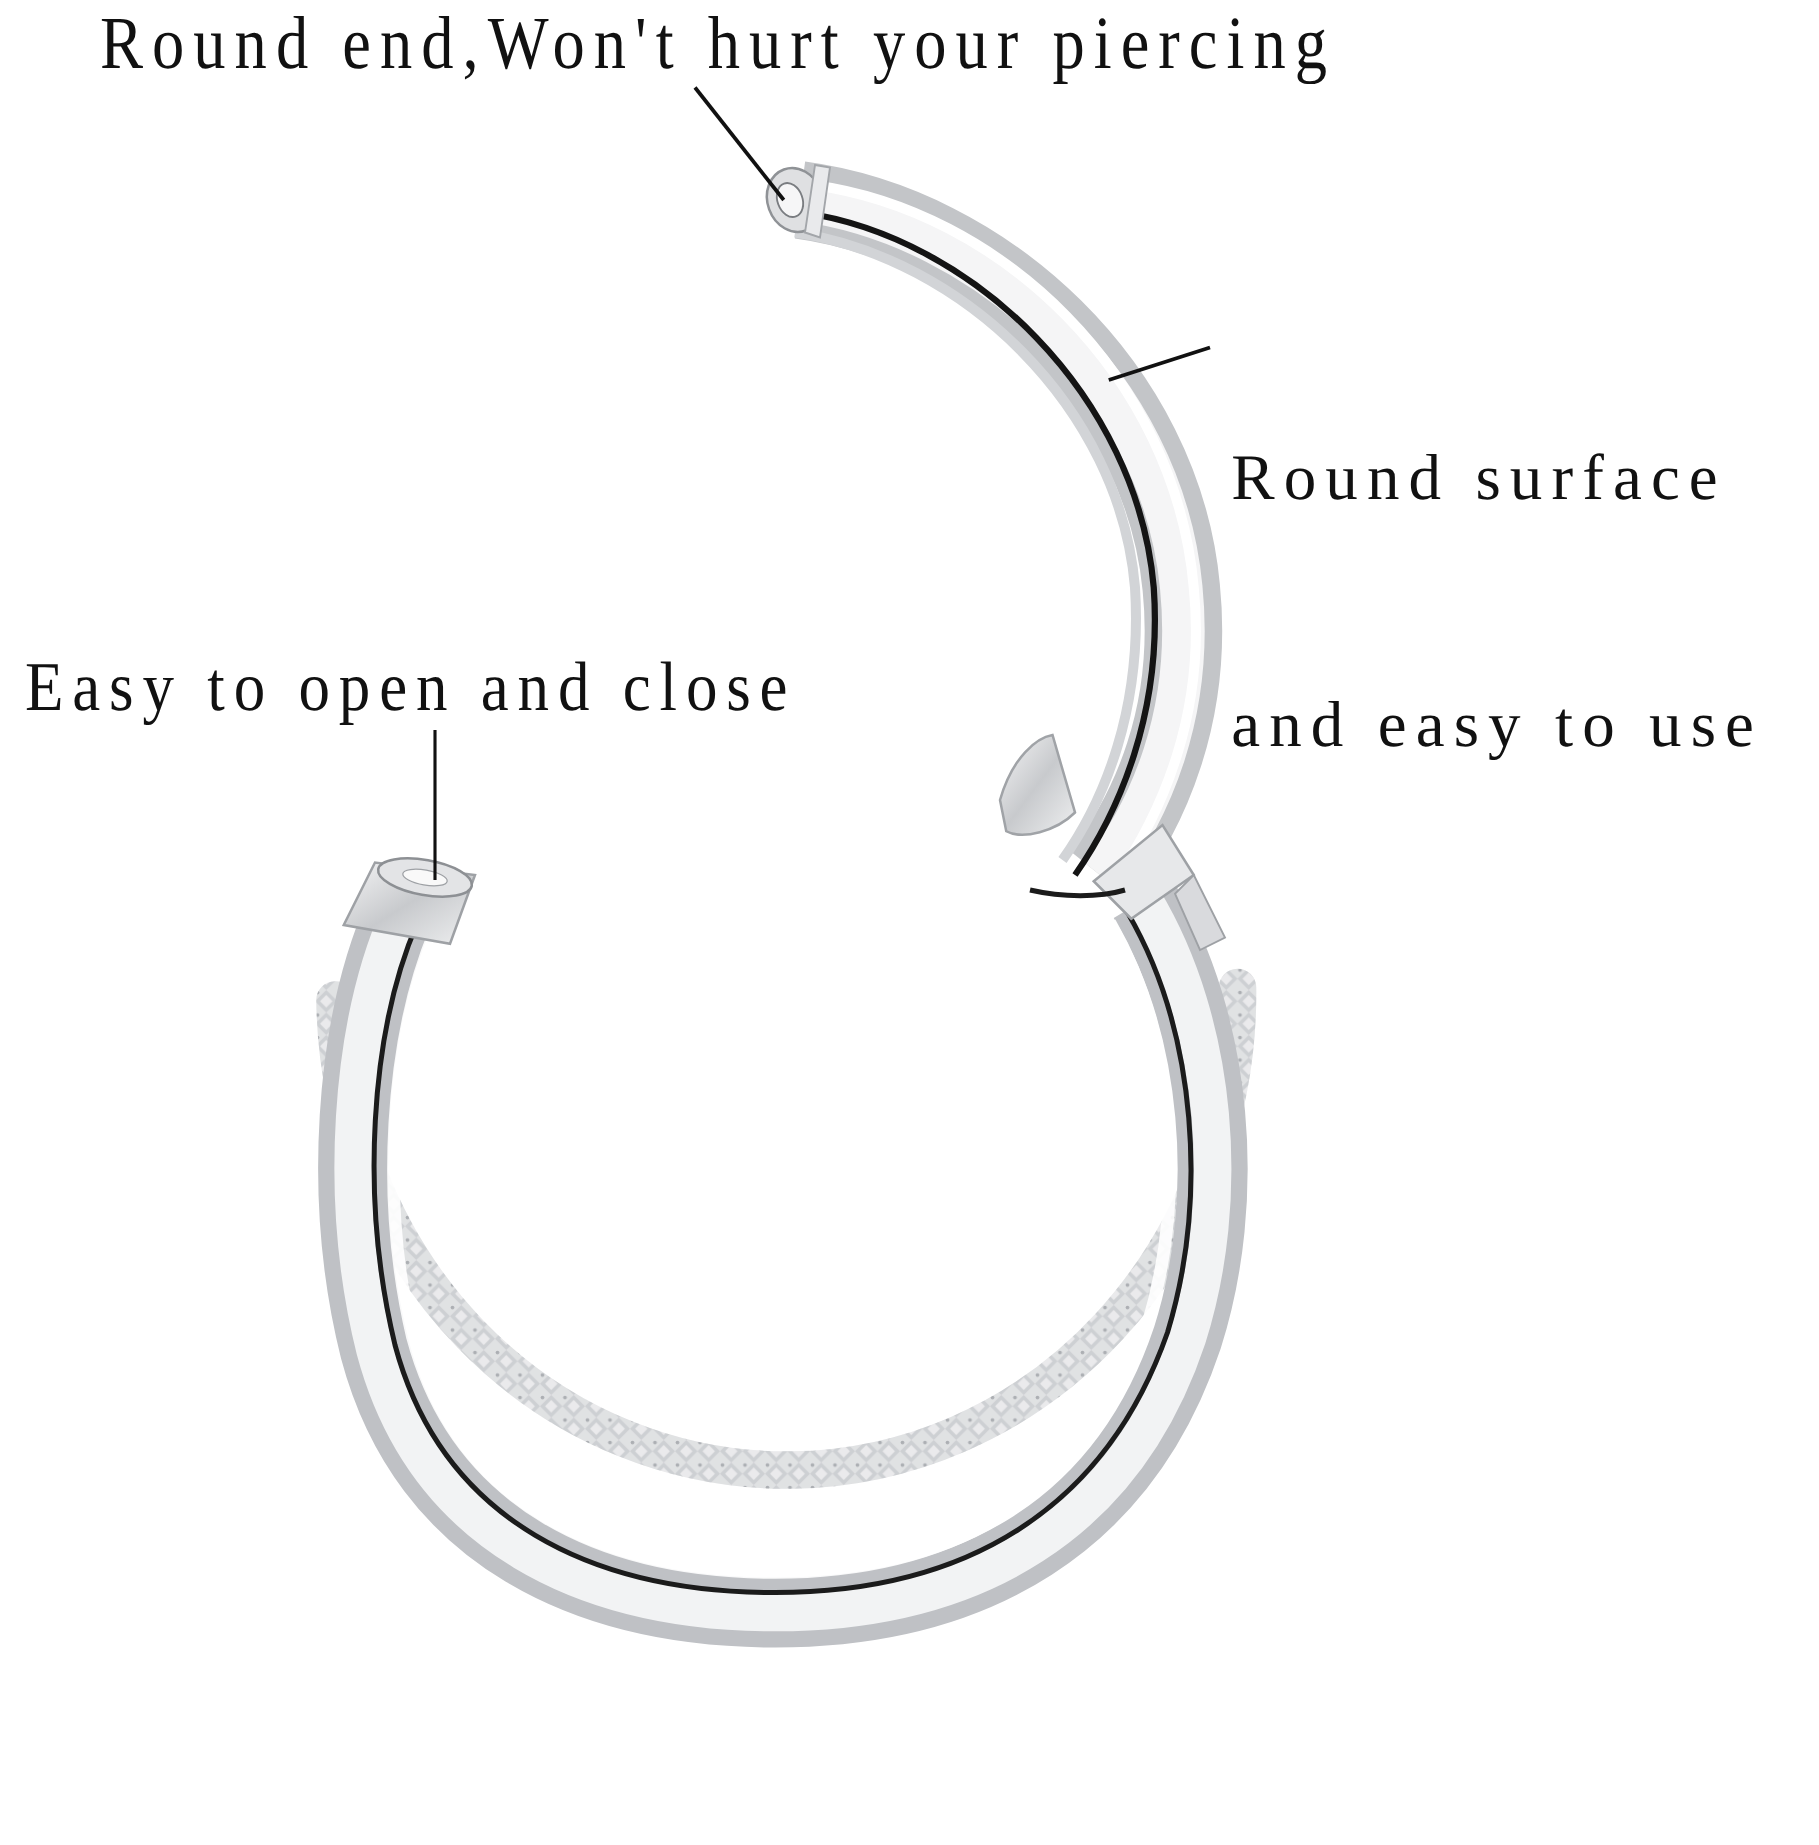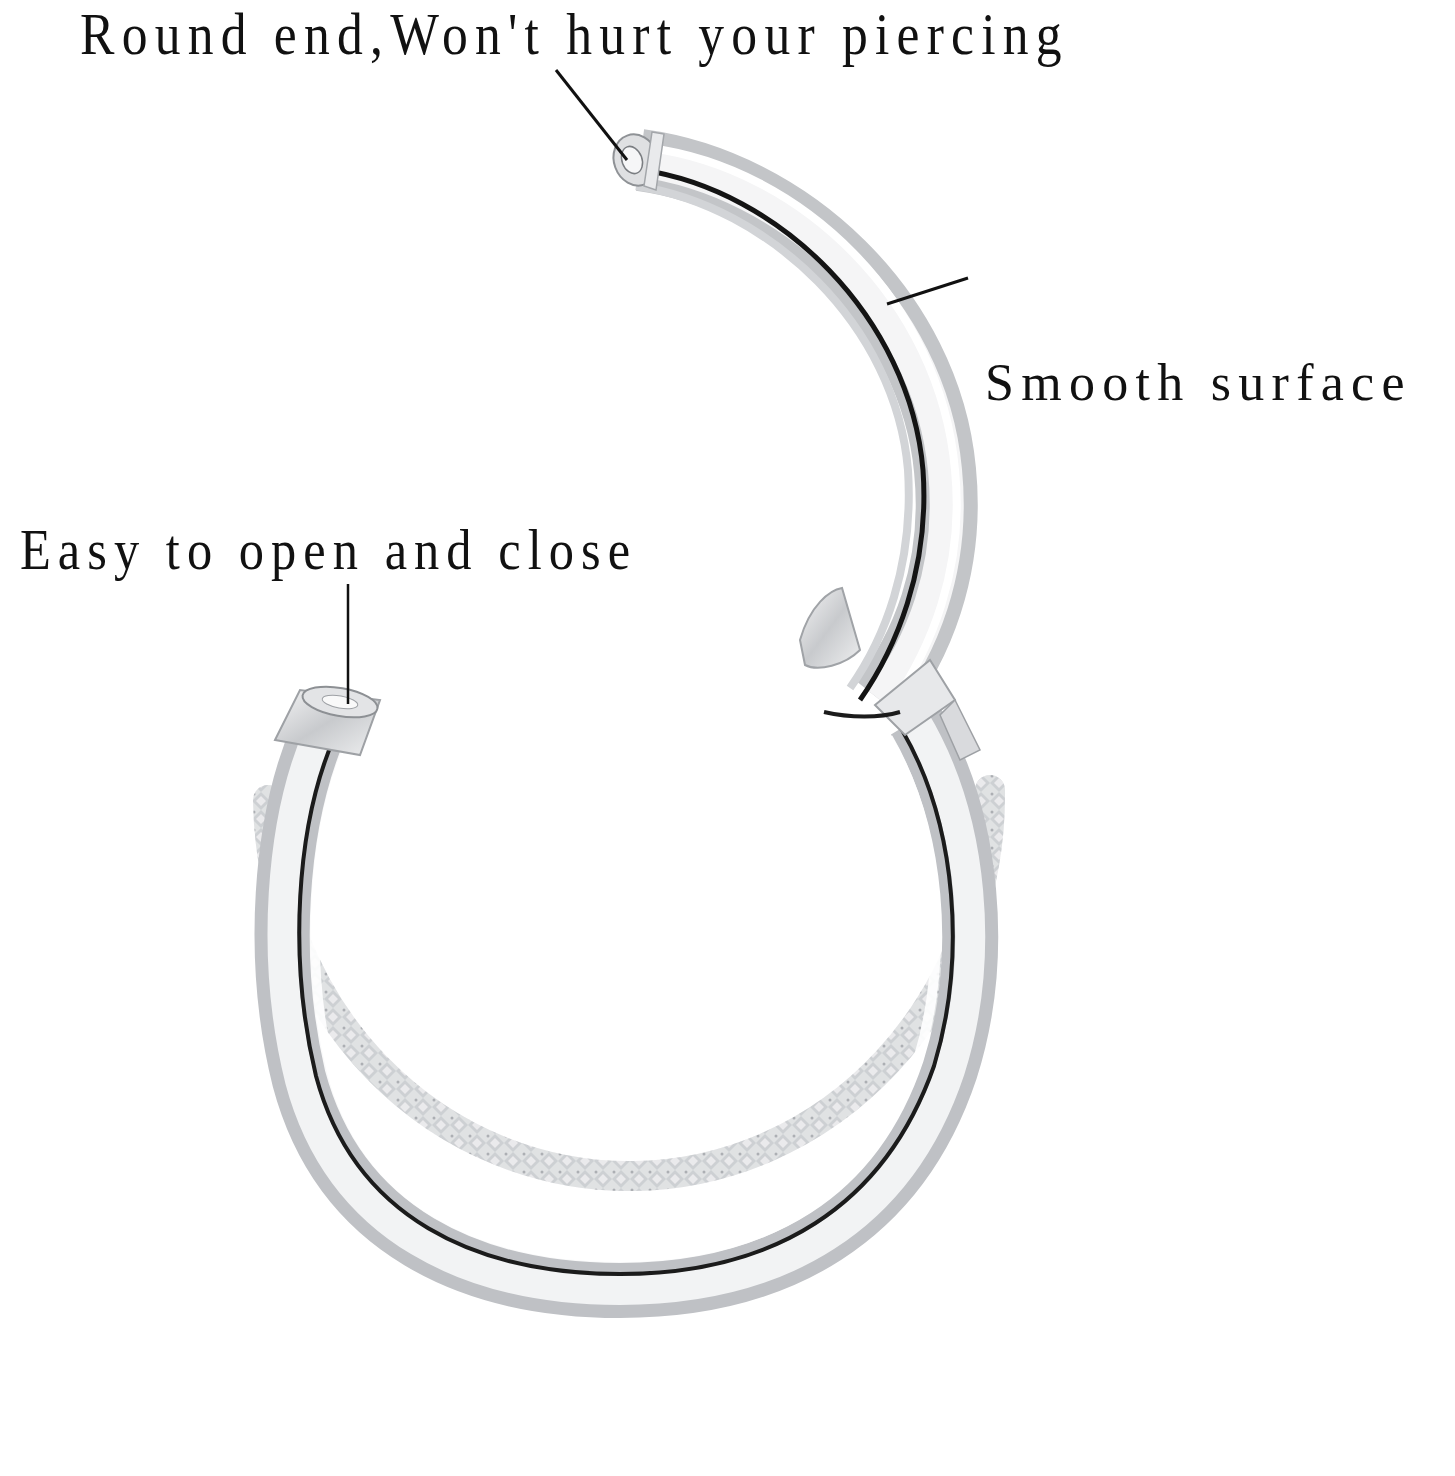--- a/index.html
+++ b/index.html
@@ -160,21 +160,22 @@
   </g>
 
   <line x1="556" y1="70" x2="627" y2="160" stroke="#111111" stroke-width="3"></line>
   <line x1="887" y1="304" x2="968" y2="278" stroke="#111111" stroke-width="3"></line>
   <line x1="348" y1="584" x2="348" y2="704" stroke="#111111" stroke-width="2.5"></line>
 </svg>
 
 <div class="label label-top">Round end,Won't hurt your piercing</div>
 
 <div class="label label-smooth">
-  <div>Smooth surface</div>
+  <div>Round surface</div>
+  <div>and easy to use</div>
 </div>
 
 <div class="label label-easy">Easy to open and close</div>
 
 <div class="bottom-text">
   <span class="line">Please choose your gauge and diameter</span>
   
 </div>
 
 </body></html>

